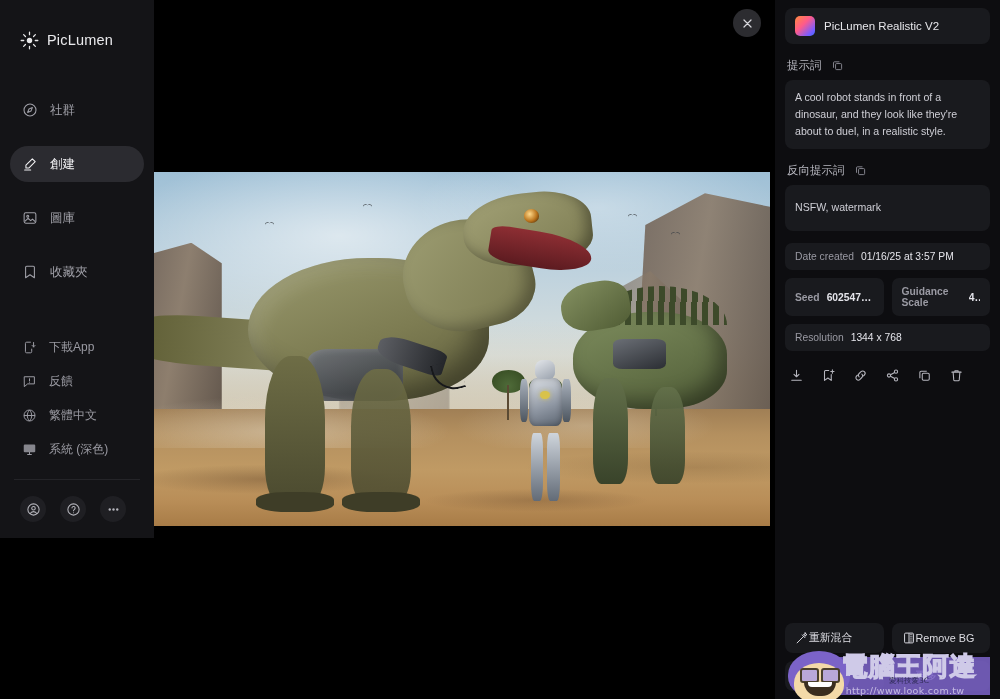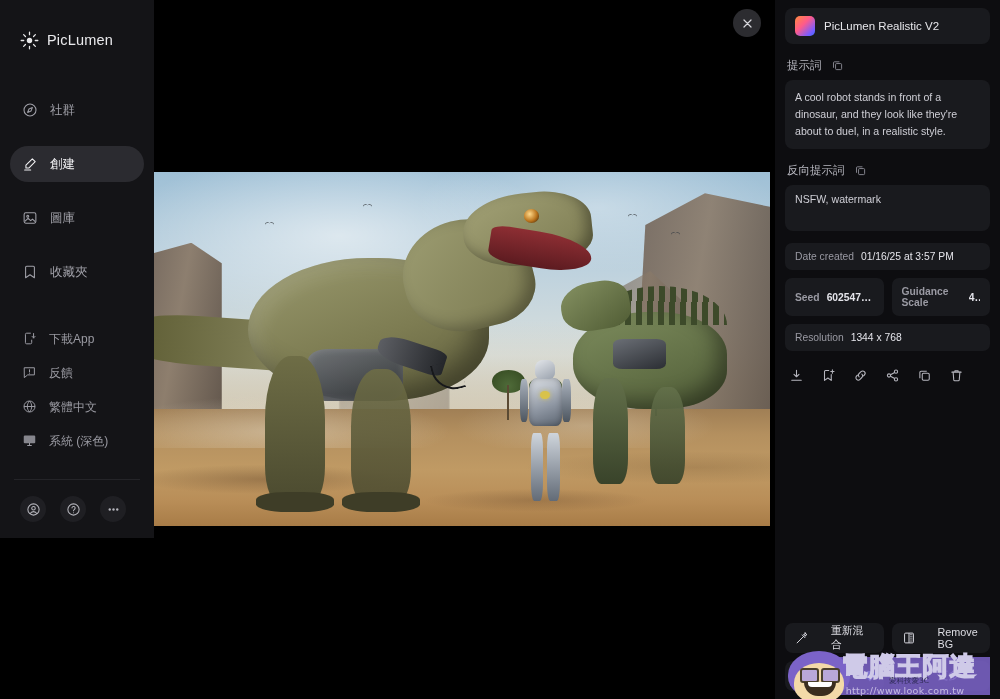--- a/index.html
+++ b/index.html
@@ -31,21 +31,21 @@
     height: 36px; padding: 0 12px; border-radius: 18px;
     color: #a0a0a8; font-size: 12.5px; cursor: pointer;
   }
   .nav-item .ic { width: 16px; height: 16px; flex: 0 0 16px; display:block; }
   .nav-item.active { background: #2b2b30; color: #f2f2f4; }
 
   .sidebar-spacer { flex: 1 1 auto; }
 
   .util { padding: 0 10px 10px; display: flex; flex-direction: column; gap: 2px; }
   .util-item {
-    display: flex; gap: 12px;
+    display: flex; align-items: center; gap: 12px;
     height: 32px; padding: 0 12px; border-radius: 16px;
     color: #9a9aa2; font-size: 12px; cursor: pointer;
   }
   .util-item .ic { width: 15px; height: 15px; flex: 0 0 15px; display:block; }
 
   .sb-divider { height: 1px; background: #242428; margin: 4px 14px 0; }
 
   .footbar { height: 58px; display: flex; align-items: center; gap: 14px; padding: 0 20px; }
   .round-btn {
     width: 26px; height: 26px; border-radius: 50%;
@@ -231,40 +231,40 @@
     width: 20px; height: 20px; border-radius: 5px; flex: 0 0 20px;
     background: linear-gradient(135deg,#ff8a3d 0%, #ff5b8a 42%, #7b5cff 80%, #3b6bff 100%);
   }
   .model-name { color: #e6e6ea; font-size: 11.5px; }
 
   .sec-head { display: flex; align-items: center; gap: 9px; margin: 0 0 7px 2px; }
   .sec-title { color: #b8b8c0; font-size: 11.5px; }
   .copy-ic { width: 13px; height: 13px; color: #8d8d96; cursor: pointer; display: block; }
 
   .prompt-box { padding: 9px 10px; color: #cfcfd6; font-size: 10.6px; line-height: 1.62; margin-bottom: 14px; }
-  .neg-box { padding: 8px 10px; color: #cfcfd6; font-size: 10.6px; min-height: 46px; margin-bottom: 12px; }
+  .neg-box { padding: 16px 10px; color: #cfcfd6; font-size: 10.6px; min-height: 46px; margin-bottom: 12px; }
 
   .meta-row { display: flex; gap: 8px; margin-bottom: 8px; justify-content: center; }
   .meta {
     background: #191a1e; border-radius: 7px; padding: 8px 10px;
     font-size: 10.3px; color: #9a9aa3; display: flex; align-items: center; gap: 7px;
   }
   .meta.full { width: 100%; }
   .meta.half { flex: 1 1 0; min-width: 0; font-weight: bold; }
   .meta .v { color: #e4e4ea; white-space: nowrap; overflow: hidden; text-overflow: ellipsis; }
 
   .tool-row { display: flex; align-items: center; gap: 17px; padding: 9px 4px 0; }
   .tool { width: 15px; height: 15px; color: #b6b6be; cursor: pointer; display: block; }
 
   .panel-spacer { flex: 1 1 auto; }
 
   .action-grid { display: grid; grid-template-columns: 1fr 1fr; gap: 8px; padding-bottom: 8px; }
   .act {
     background: #191a1e; border-radius: 8px; height: 30px;
-    display: flex; align-items: center; gap: 22px; padding: 0 10px;
+    display: flex; align-items: center; gap: 0; padding: 0 10px;
     color: #ddddE3; font-size: 10.8px; cursor: pointer; overflow: hidden;
   }
   .act .ai { width: 14px; height: 14px; flex: 0 0 14px; color: #d7d7de; display: block; }
   .gem { font-size: 11px; line-height: 1; }
 
   
   .watermark {
     position: absolute; left: 782px; bottom: 0px; width: 208px; height: 50px;
     z-index: 30; pointer-events: none; overflow: hidden; border-radius: 2px;
   }

